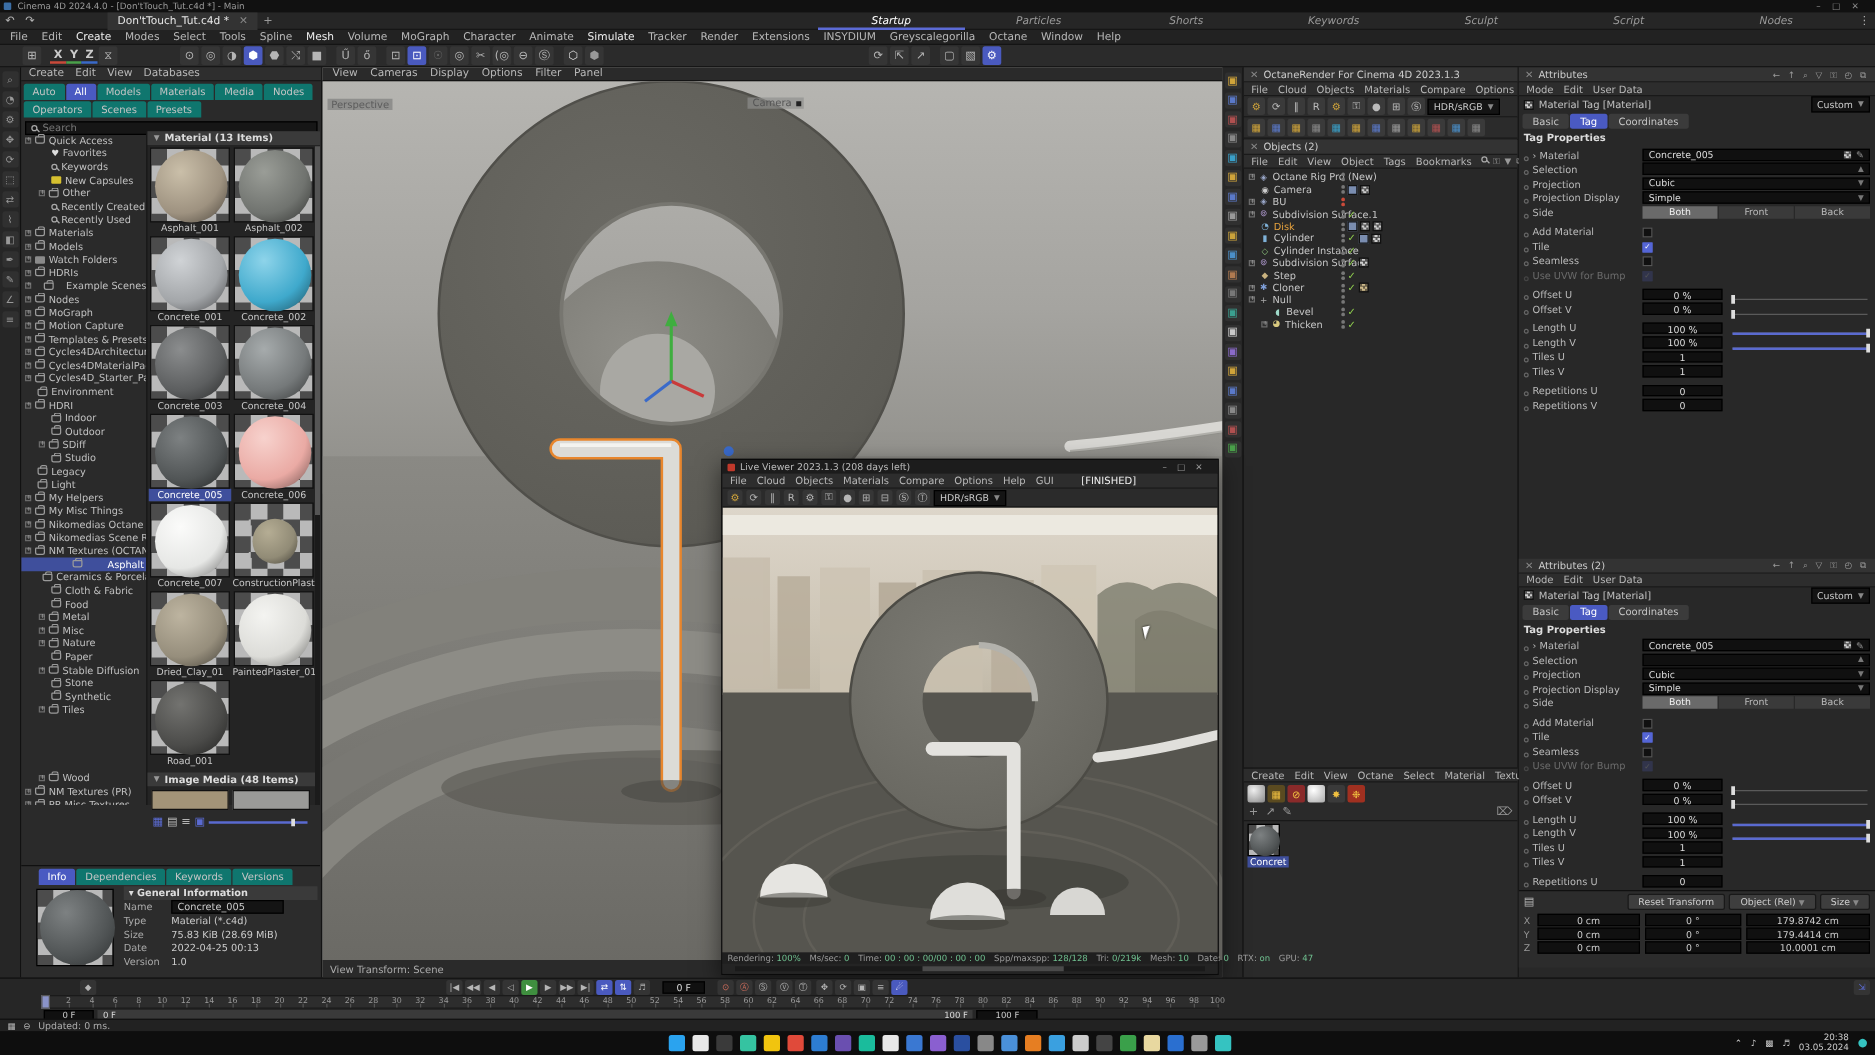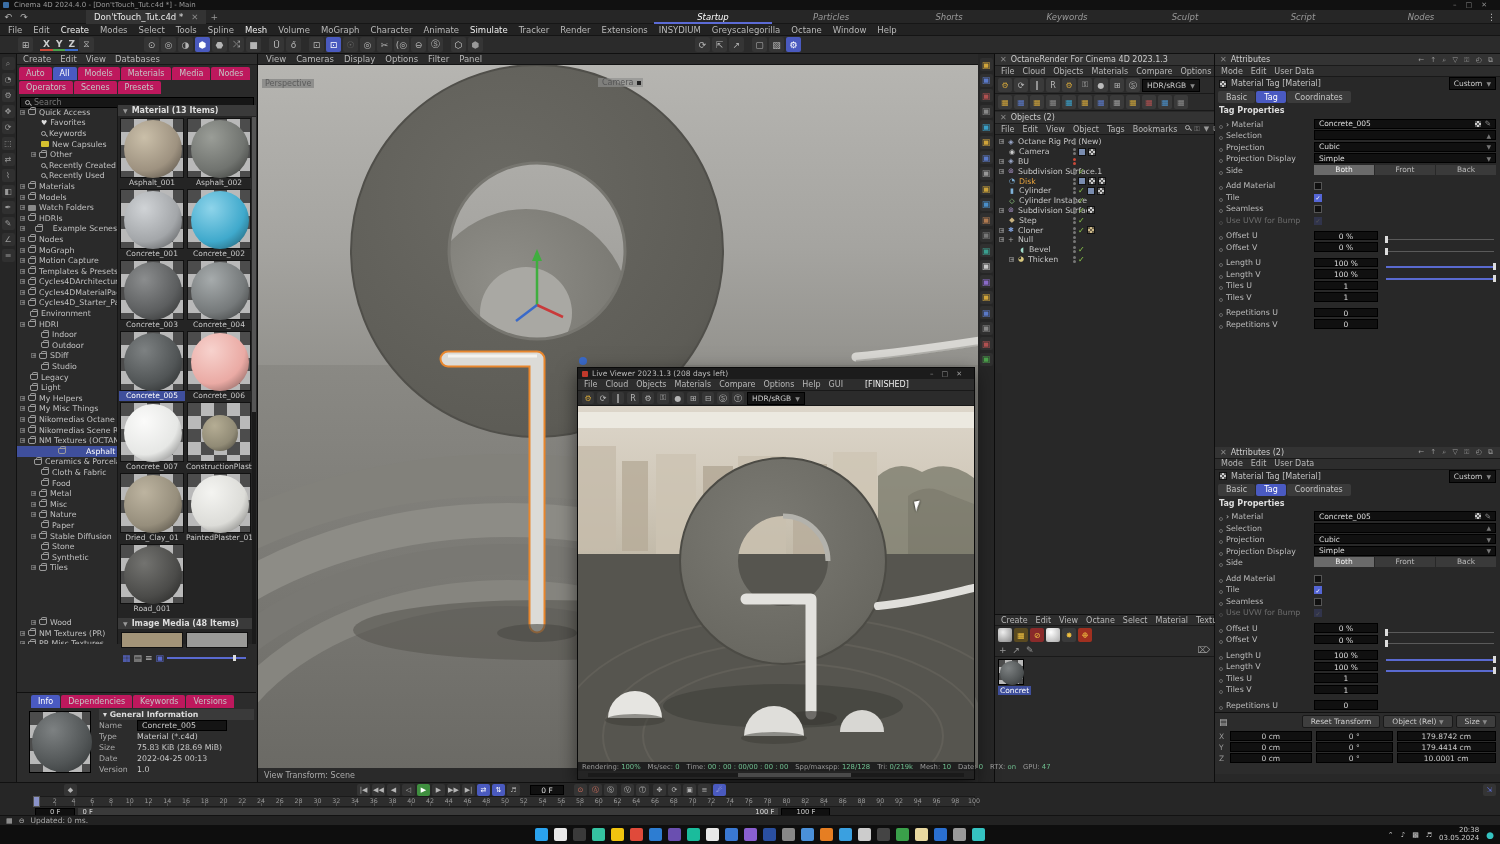--- a/index.html
+++ b/index.html
@@ -27,21 +27,21 @@
   #toolrow .sep{width:6px}
   .xyz{font-size:9px;font-weight:bold;color:#ccc;padding:0 3px;border-bottom:2px solid}
   
   #main{left:0;top:54px;width:1500px;height:728px;background:#202020}
   #toolstrip{left:0;top:0;width:17px;height:728px;background:#262626;border-right:1px solid #111;display:flex;flex-direction:column;align-items:center;padding-top:3px;gap:3px}
   #toolstrip .ico{width:13px;height:13px;background:#303030;font-size:8px;color:#999}
   
   #assetbrowser{left:17px;top:0;width:241px;height:728px;background:#2a2a2a;border-right:1px solid #0d0d0d}
   #ab-menu{height:11px;display:flex;gap:9px;align-items:center;padding-left:6px;background:#2e2e2e;border-bottom:1px solid #191919;font-size:8.5px}
   #ab-tabs{display:flex;flex-wrap:wrap;gap:1px;padding:2px 2px 0 2px}
-  .ftab{background:#be185d;color:#c5c5c5;font-size:8px;padding:2px 7px;border-radius:2px 2px 0 0}
+  .ftab{background:#0f766e;color:#c5c5c5;font-size:8px;padding:2px 7px;border-radius:2px 2px 0 0}
   .ftab.on{background:#4a5ac2;color:#fff}
   #ab-search{margin:3px 3px;height:11px;background:#161616;border:1px solid #000;display:flex;align-items:center;gap:4px;padding:0 4px;color:#777;font-size:8px}
   #ab-body{position:absolute;left:0;top:51px;width:239px;bottom:138px;display:flex}
   #ab-tree{width:100px;overflow:hidden;padding-top:2px}
   .trow{height:10.6px;display:flex;align-items:center;gap:3px;white-space:nowrap;font-size:7.8px;color:#c0c0c0}
   .trow.sel{background:#3f4f9c;color:#fff}
   .exp{width:5px;height:5px;border:1px solid #6a6a6a;color:#aaa;font-size:5px;line-height:3px;text-align:center;flex:0 0 auto;background:#2f2f2f}
   .bsk{width:8px;height:6px;border:1px solid #9a9a9a;border-radius:1px 1px 2px 2px;position:relative;flex:0 0 auto}
   .bsk::before{content:"";position:absolute;top:-3px;left:1px;width:4px;height:2px;border:1px solid #9a9a9a;border-bottom:none;border-radius:2px 2px 0 0}
   .fld{width:8px;height:6px;background:#8a8a8a;border-radius:1px;position:relative;flex:0 0 auto}

